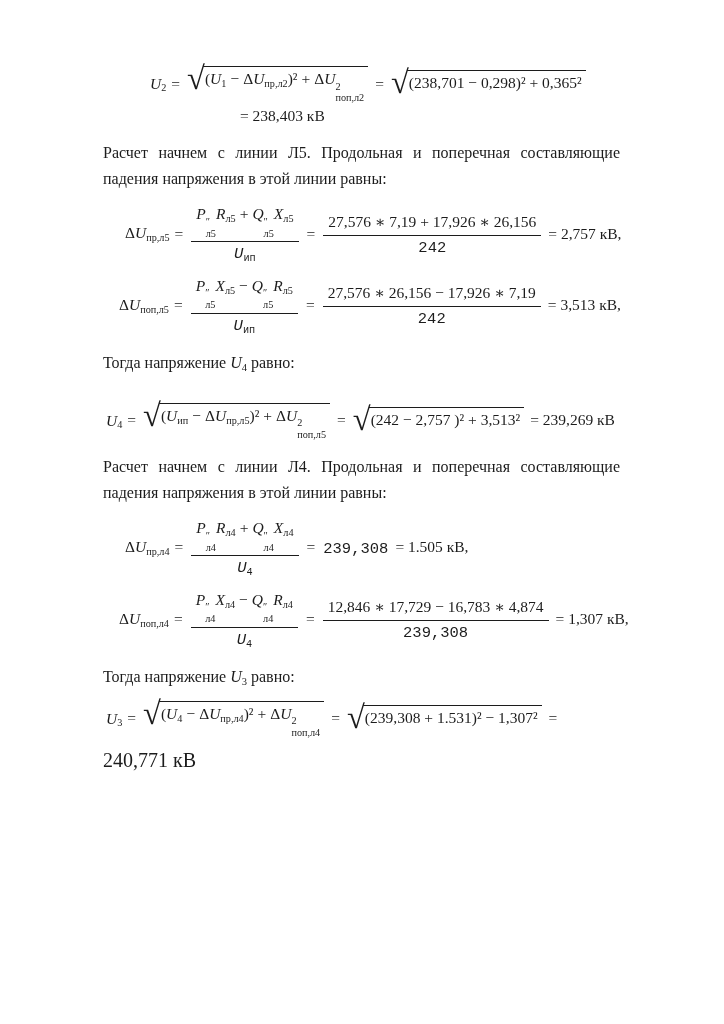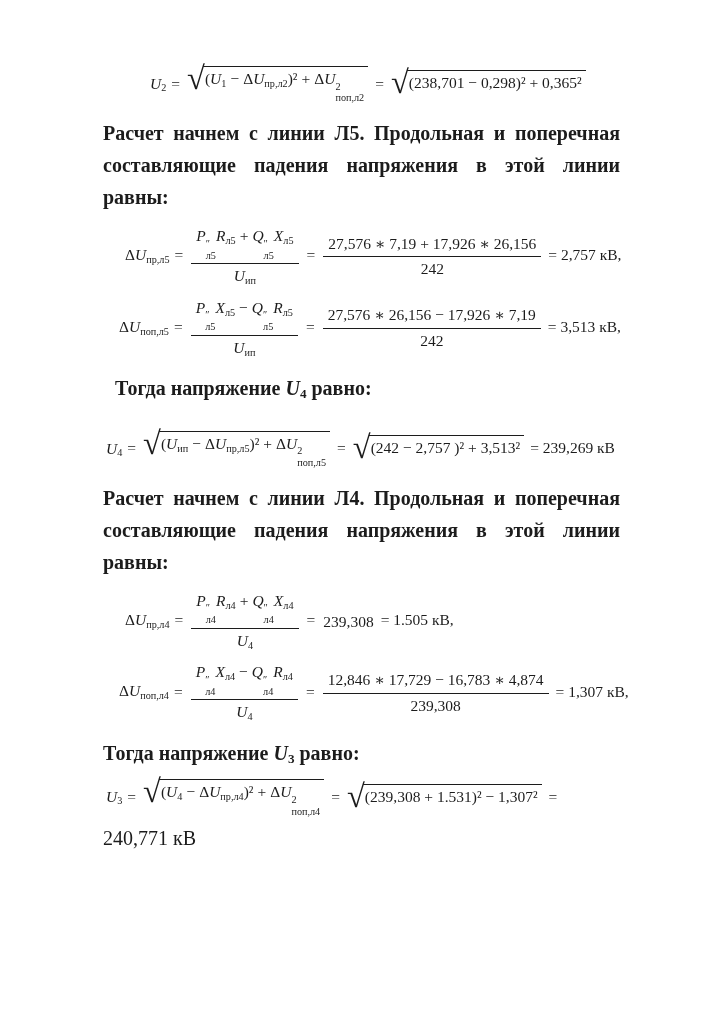--- a/index.html
+++ b/index.html
@@ -3,42 +3,42 @@
 <meta charset="utf-8">
 <style>
   * { box-sizing: border-box; }
   html, body { margin: 0; padding: 0; }
   body {
     width: 724px; height: 1024px; background: #ffffff;
     color: #1c1c1c;
     font-family: "Liberation Serif", "DejaVu Serif", serif;
   }
   .page { width: 724px; height: 1024px; padding: 66px 104px 40px 103px; overflow: hidden; }
-  .para { font-size: 20px; line-height: 1.6; text-align: justify; margin: 0; font-weight: bold; }
+  .para { font-size: 16px; line-height: 1.6; text-align: justify; margin: 0; }
   .plain { text-align: left; }
   .eq { font-size: 15.5px; white-space: nowrap; line-height: 1.35; }
   .v { font-style: italic; }
   .sb { font-size: 66%; vertical-align: -0.25em; }
   .m { margin: 0 5px; }
   .mo { margin: 0 4px; }
   .ss { display: inline-flex; flex-direction: column; align-items: flex-start;
         font-size: 66%; line-height: 1.15; vertical-align: -0.55em; }
   .frac { display: inline-block; text-align: center; vertical-align: middle; margin: 0 3px; }
   .frac .num { display: block; border-bottom: 1.3px solid #1c1c1c; padding: 0 5px 2px; }
-  .frac .den { display: block; padding-top: 2px; }
+  .frac .den { display: block; padding-top: 2px; font-family: Liberation Mono, monospace; }
   .sqrt { display: inline-flex; align-items: flex-start; vertical-align: middle; margin: 0 2px; }
   .sqrt .tick { font-size: 210%; line-height: 0.9; margin-right: -2px; transform: translateY(-2px); }
   .sqrt .rbody { border-top: 1.4px solid #1c1c1c; padding: 2px 4px 0 2px; text-align: center; }
   
   .eq-u2-l1   { margin: 0 0 2px 47px; }
   .eq-u2-l2   { margin: 2px 0 0 137px; }
   .p-l5       { margin-top: 13px; }
   .eq-dupr5   { margin: 13px 0 0 22px; }
   .eq-dupop5  { margin: 10px 0 0 16px; }
-  .line-u4    { margin-top: 13px; margin-left: 12px; }
+  .line-u4    { margin-top: 13px; }
   .eq-u4      { margin: 26px 0 0 3px; }
   .p-l4       { margin-top: 13px; }
   .eq-dupr4   { margin: 13px 0 0 22px; }
   .eq-dupop4  { margin: 10px 0 0 16px; }
   .line-u3    { margin-top: 13px; }
   .eq-u3-l1   { margin: 10px 0 0 3px; }
   .eq-u3-l2   { margin: 8px 0 0 0; font-size: 20px; }
   .p-final    { margin-top: 48px; }
 </style>
 </head>
@@ -52,20 +52,23 @@
         <span class="rbody"><span>(</span><span class="v">U</span><span class="sb">1</span><span class="mo">−</span><span>Δ</span><span class="v">U</span><span class="sb">пр,л2</span><span>)²</span><span class="mo">+</span><span>Δ</span><span class="v">U</span><span class="ss">
             <span>2</span>
             <span>поп,л2</span>
           </span></span>
       </span><span class="m">=</span><span class="sqrt">
         <span class="tick">√</span>
         <span class="rbody">(238,701 − 0,298)² + 0,365²</span>
       </span>
   </div>
 
+  <div class="eq eq-u2-l2">
+    <span>= 238,403 кВ</span>
+  </div>
 
   <p class="para p-l5">Расчет начнем с линии Л5. Продольная и поперечная составляющие падения напряжения в этой линии равны:</p>
 
   <div class="eq eq-dupr5">
     <span>Δ</span><span class="v">U</span><span class="sb">пр,л5</span><span class="m">=</span><span class="frac"><span class="num"><span class="v">P</span><span class="ss">
             <span>″</span>
             <span>л5</span>
           </span><span class="v">R</span><span class="sb">л5</span><span class="mo">+</span><span class="v">Q</span><span class="ss">
             <span>″</span>
             <span>л5</span>

